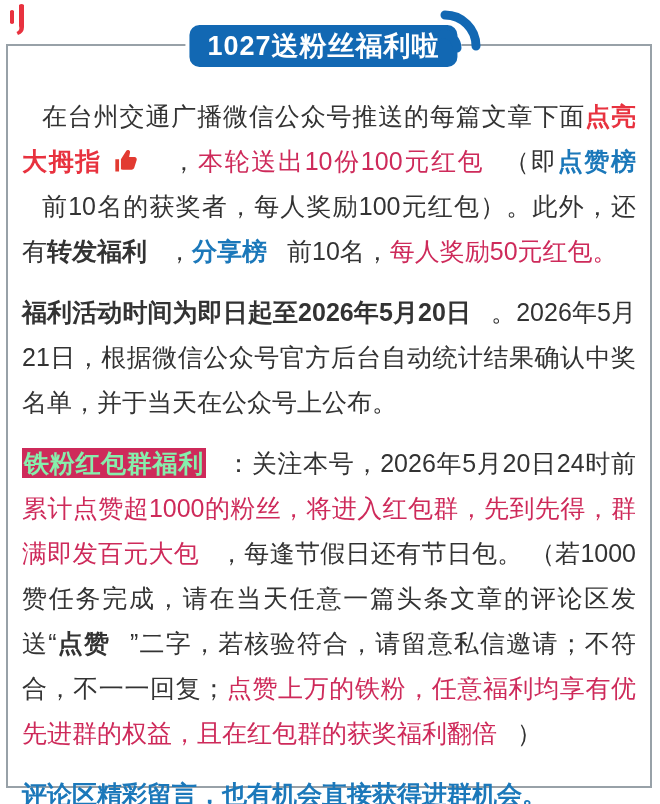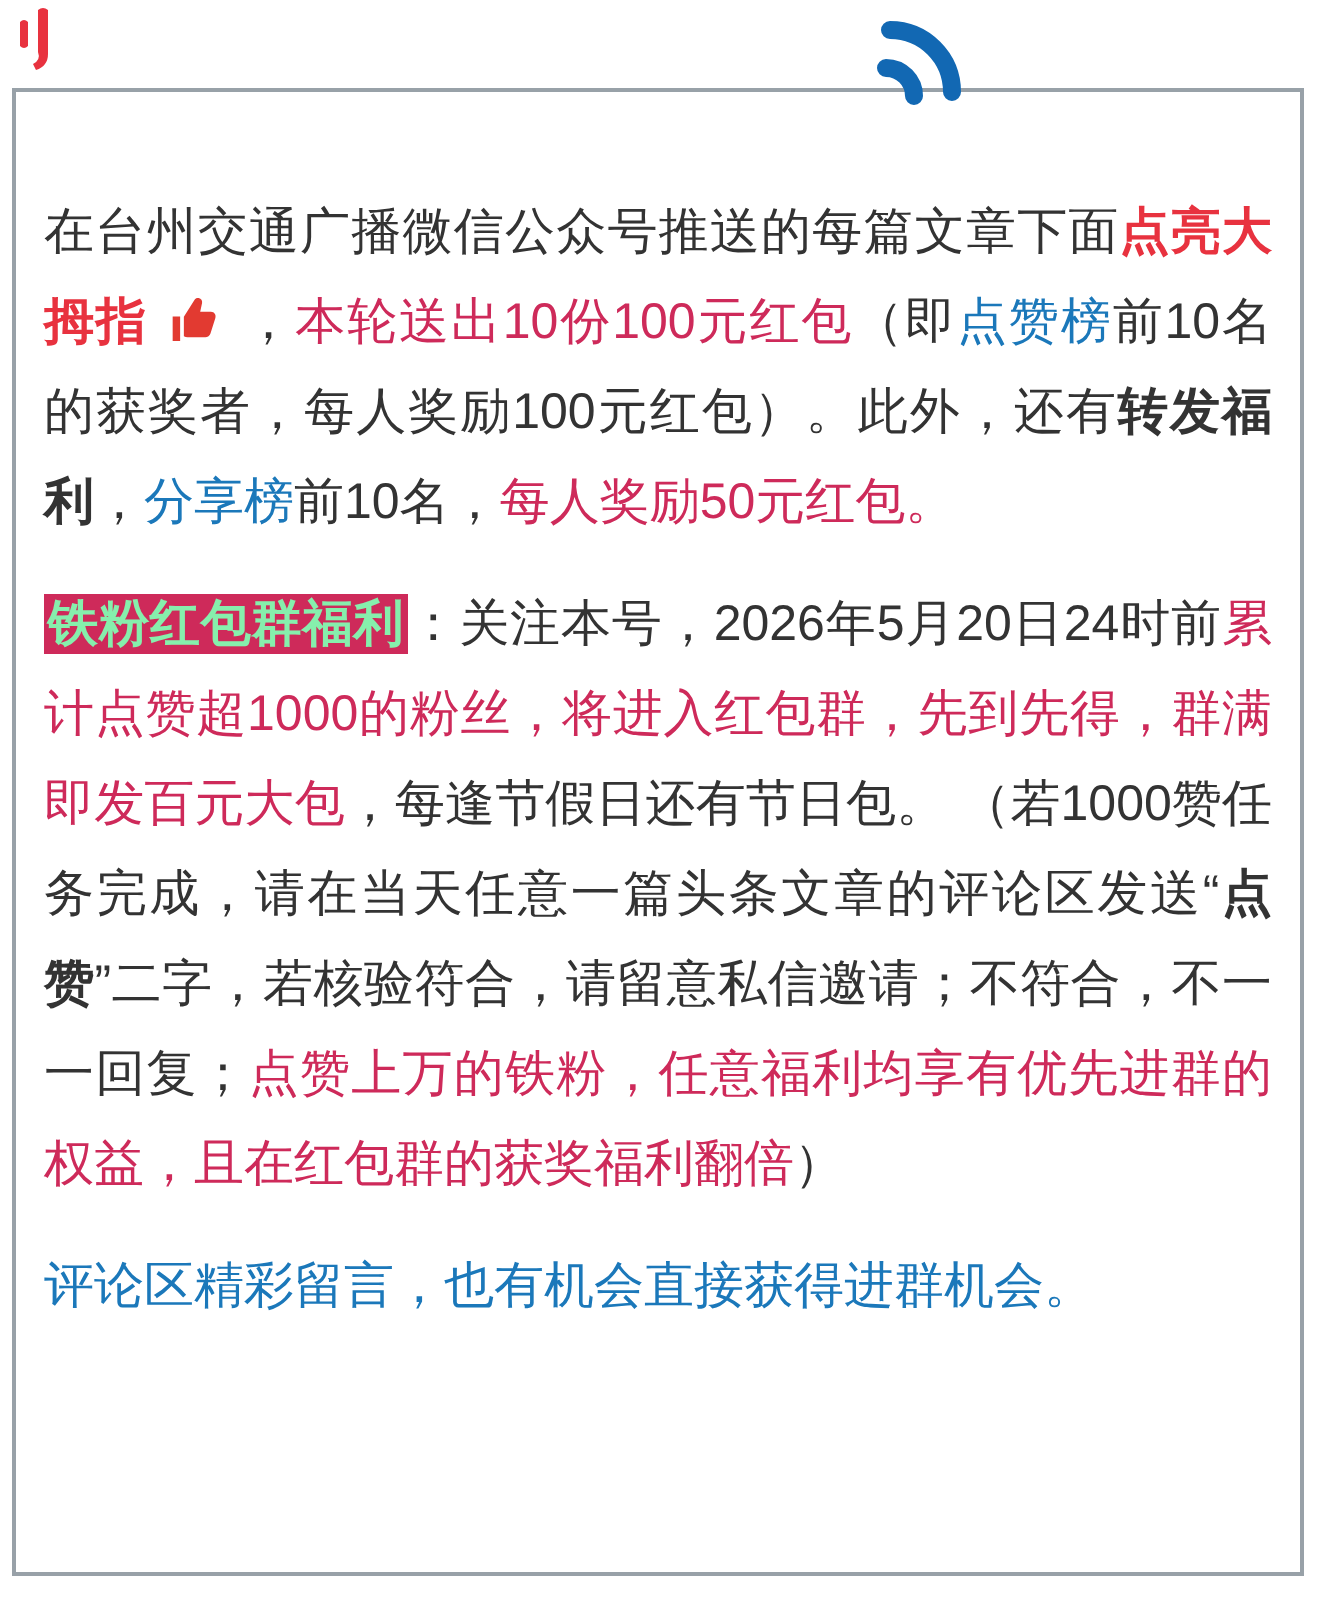--- a/index.html
+++ b/index.html
@@ -54,25 +54,25 @@
   .content{
     padding:48px 14px 0 14px;
   }
   .content p{
     margin:0 0 16px 0;
     font-size:25px;
     line-height:45px;
     color:var(--ink);
     text-align:justify;
   }
-  .run.plain{font-weight:400;color:var(--ink);}
+  .run.plain{font-weight:400;color:var(--ink);margin-left:20px;}
   .run.bold{font-weight:700;color:var(--ink);}
   .run.red{font-weight:700;color:var(--bright-red);}
   .run.crimson{font-weight:400;color:var(--crimson);}
-  .run.blue{font-weight:400;color:var(--text-blue);}
+  .run.blue{font-weight:700;color:var(--text-blue);}
   .run.highlight{
     font-weight:700;color:#86efac;
     background:var(--crimson);
     padding:1px 2px;
   }
   .thumb{
     display:inline-block;
     width:28px;height:28px;
     vertical-align:-5px;
     margin:0 2px;
@@ -82,31 +82,35 @@
 </head>
 <body>
 
 <svg class="corner-mark" viewBox="0 0 18 34">
   <path d="M2 8 q2 -2 4 0 v12 q-2 2 -4 0 Z" style="fill:var(--bright-red,#e8323f)"></path>
   <path d="M11 2 q2.5 -2 5 0 v22 q0 6 -6 8 l-1.5 -3 q4 -2 2.5 -6 Z" style="fill:var(--bright-red,#e8323f)"></path>
 </svg>
 
 <div class="box">
 
+  <div class="badge">
+    <span>1027送粉丝福利啦</span>
+  </div>
 
   <svg class="signal" viewBox="0 0 54 54">
     <g fill="none" stroke-width="9" stroke-linecap="round" style="stroke:var(--accent-blue,#1268b3)">
       <path d="M12 30 A 14 14 0 0 1 26 44"></path>
       <path d="M14 11 A 31 31 0 0 1 45 42"></path>
     </g>
   </svg>
 
   <div class="content" id="paragraphs">
       <p><span class="run plain">在台州交通广播微信公众号推送的每篇文章下面</span><span class="run red">点亮大拇指</span>
   <span class="thumb"><svg viewBox="0 0 24 24">
             <path style="fill:var(--thumb-red,#e23a31)" d="M2 10.5h3.2V21H2zM6.8 20.4V10.6l4.6-7.3c.4-.6 1.1-.9 1.8-.7 1 .2 1.6 1.1 1.4 2.1l-.8 3.8h4.6c1.4 0 2.3 1.3 1.9 2.6l-2.1 6.7c-.3 1-1.2 1.6-2.2 1.6H8.4c-.6 0-1.1-.2-1.6-.4z"></path>
           </svg></span>
 <span class="run plain">，</span><span class="run crimson">本轮送出10份100元红包</span><span class="run plain">（即</span><span class="run blue">点赞榜</span><span class="run plain">前10名的获奖者，每人奖励100元红包）。此外，还有</span><span class="run bold">转发福利</span><span class="run plain">，</span><span class="run blue">分享榜</span><span class="run plain">前10名，</span><span class="run crimson">每人奖励50元红包。</span></p>
+      <p><span class="run bold">福利活动时间为即日起至2026年5月20日</span><span class="run plain">。2026年5月21日，根据微信公众号官方后台自动统计结果确认中奖名单，并于当天在公众号上公布。</span></p>
       <p><span class="run highlight">铁粉红包群福利</span><span class="run plain">：关注本号，2026年5月20日24时前</span><span class="run crimson">累计点赞超1000的粉丝，将进入红包群，先到先得，群满即发百元大包</span><span class="run plain">，每逢节假日还有节日包。 （若1000赞任务完成，请在当天任意一篇头条文章的评论区发送“</span><span class="run bold">点赞</span><span class="run plain">”二字，若核验符合，请留意私信邀请；不符合，不一一回复；</span><span class="run crimson">点赞上万的铁粉，任意福利均享有优先进群的权益，且在红包群的获奖福利翻倍</span><span class="run plain">）</span></p>
       <p><span class="run blue">评论区精彩留言，也有机会直接获得进群机会。</span></p>
     </div>
 
 </div>
 
 </body></html>

